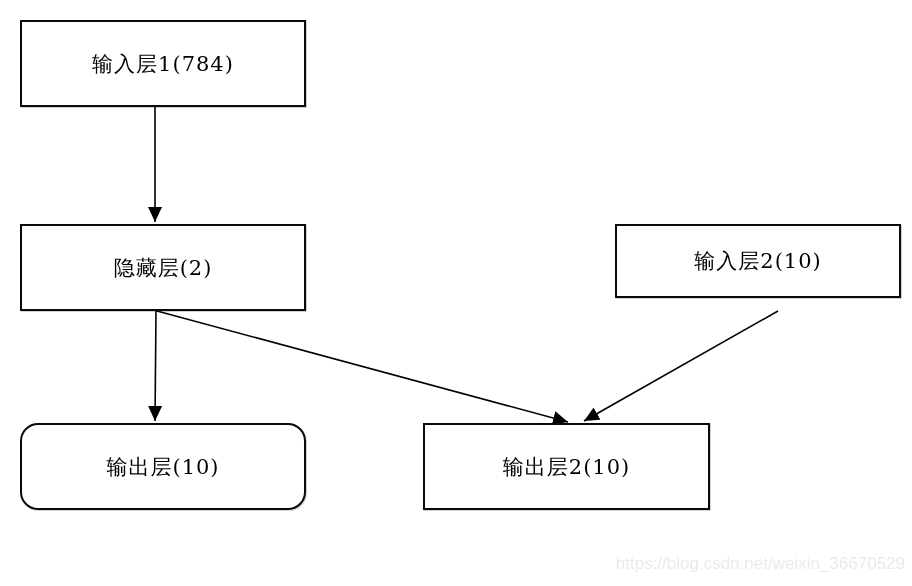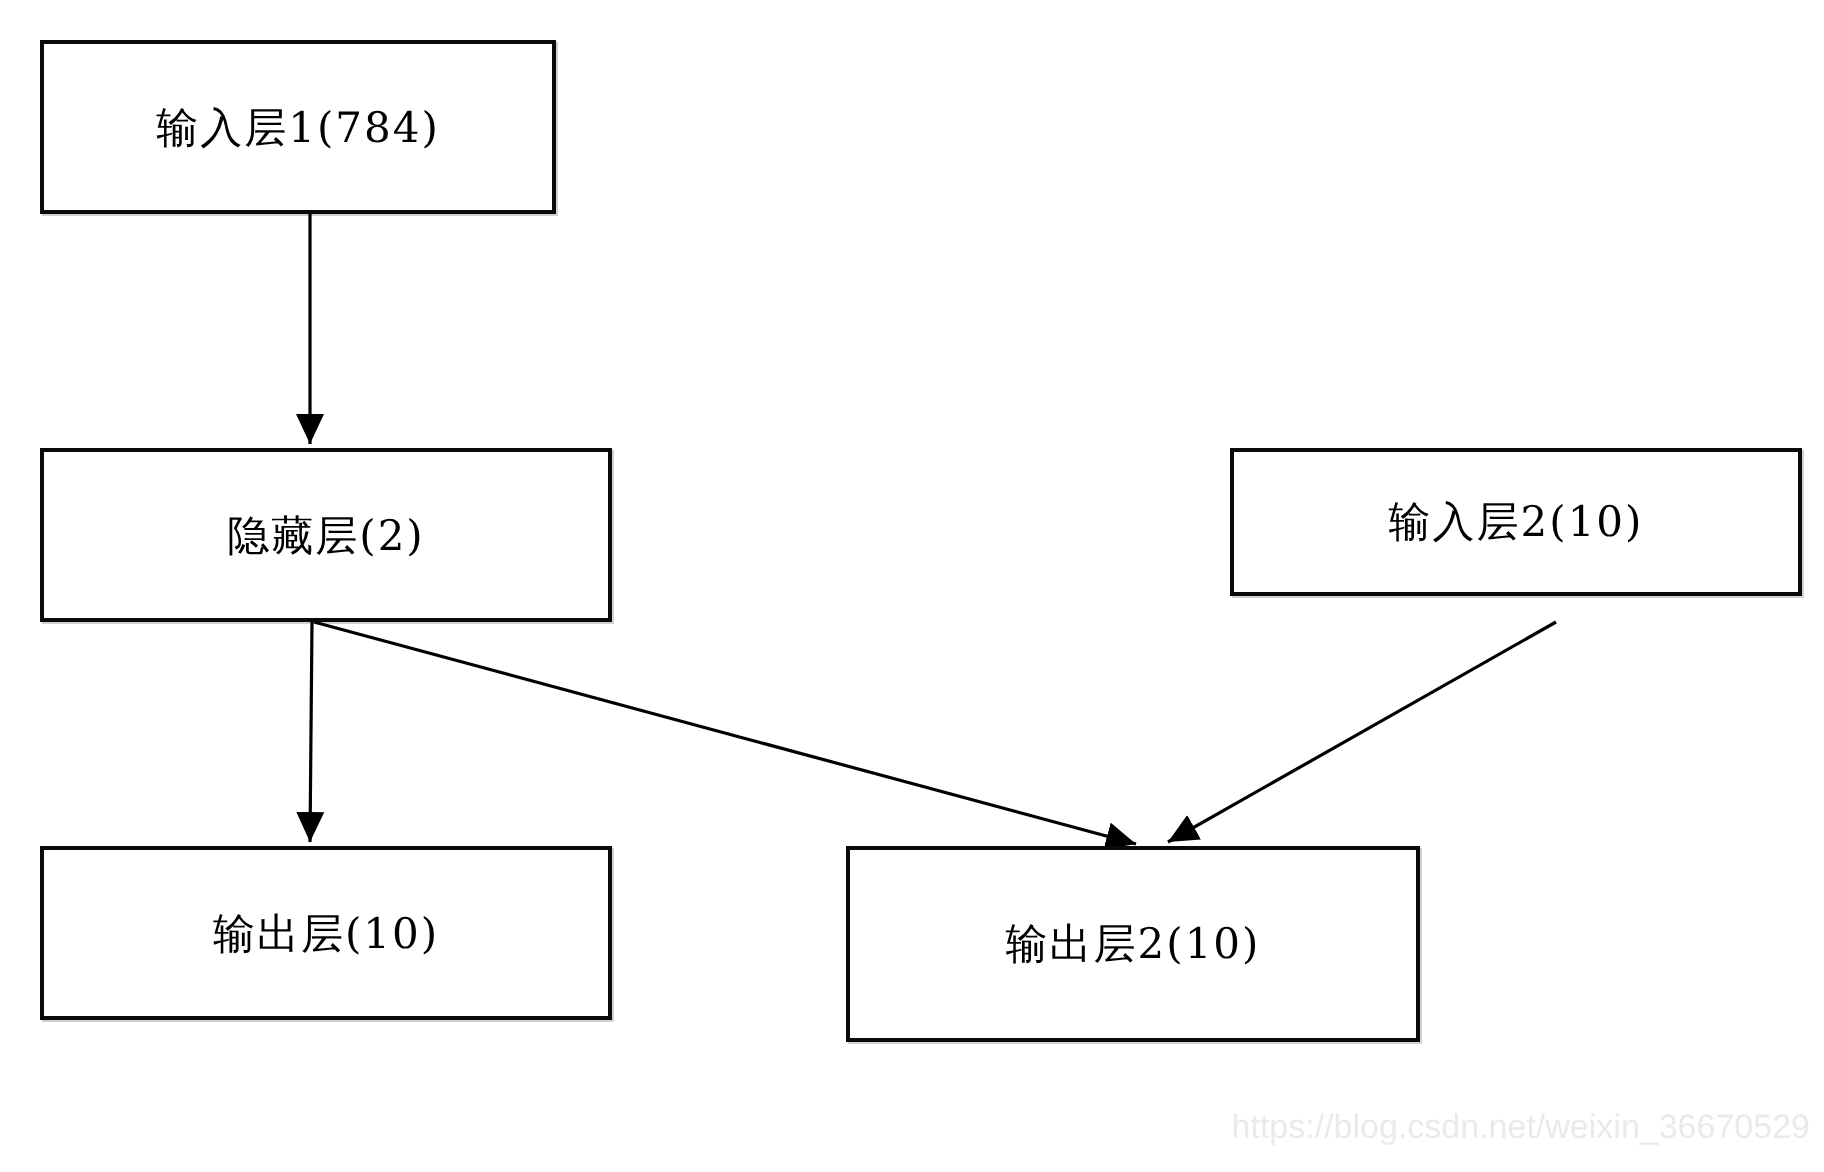--- a/index.html
+++ b/index.html
@@ -32,25 +32,25 @@
     border: 2px solid #0a0a0a;
     background: #ffffff;
     display: flex;
     align-items: center;
     justify-content: center;
     font-size: 21px;
     color: #000000;
     letter-spacing: 1px;
     box-shadow: 1px 1px 0 rgba(0,0,0,0.18);
   }
-  .node-input1  { left: 20px;  top: 20px;  width: 258px; height: 87px; }
+  .node-input1  { left: 20px;  top: 20px;  width: 286px; height: 87px; }
   .node-hidden  { left: 20px;  top: 224px; width: 286px; height: 87px; }
   .node-input2  { left: 615px; top: 224px; width: 286px; height: 74px; }
-  .node-output1 { left: 20px;  top: 423px; width: 286px; height: 87px; }
-  .node-output2 { left: 423px; top: 423px; width: 287px; height: 98px; }
+  .node-output1 { left: 20px;  top: 423px; width: 286px; height: 87px; border-radius: 18px; }
+  .node-output2 { left: 423px; top: 423px; width: 287px; height: 87px; }
   .watermark {
     position: absolute;
     right: 7px;
     top: 554px;
     font-family: "Liberation Sans", "DejaVu Sans", sans-serif;
     font-size: 17px;
     color: #eaeaea;
     white-space: nowrap;
     user-select: none;
   }

